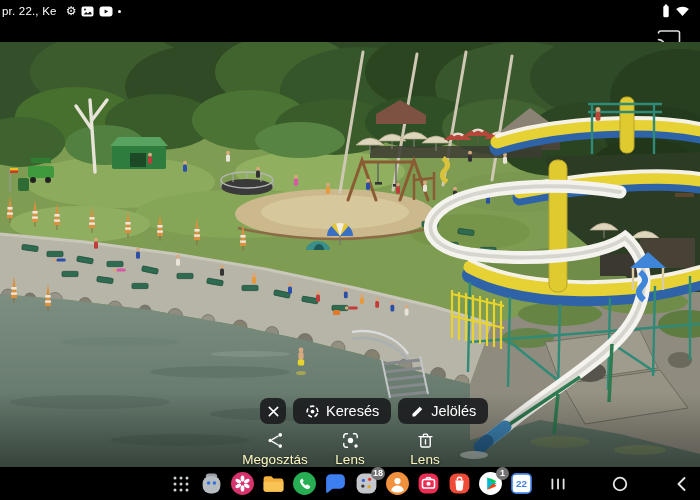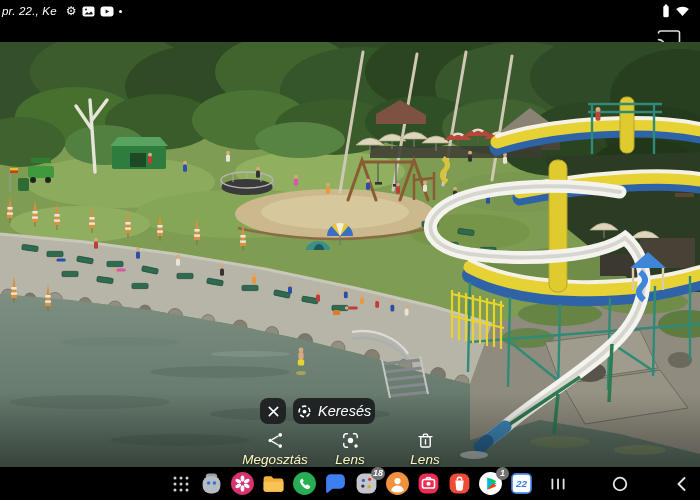--- a/index.html
+++ b/index.html
@@ -1,32 +1,32 @@
 <!DOCTYPE html>
 <html><head>
 <meta charset="utf-8">
 <style>
   html,body{margin:0;padding:0;background:#000;}
   .screen{position:relative;width:700px;height:500px;background:#000;overflow:hidden;
-          font-family:"Liberation Sans",sans-serif;font-style:italic;-webkit-font-smoothing:antialiased;}
+          font-family:"Liberation Sans",sans-serif;-webkit-font-smoothing:antialiased;}
   
   .status-bar{position:absolute;top:0;left:0;right:0;height:22px;display:flex;align-items:center;color:#fff;}
   .sb-date{font-size:11.5px;margin-left:2px;letter-spacing:.2px;}
   .sb-icons{display:flex;align-items:center;gap:5px;margin-left:9px;}
   .sb-right{margin-left:auto;display:flex;align-items:center;gap:4px;margin-right:10px;}
   .gear{font-family:"DejaVu Sans",sans-serif;font-size:12px;line-height:1;}
   .dot3{width:3px;height:3px;border-radius:50%;background:#fff;}
   .cast-btn{position:absolute;top:27px;right:18px;width:26px;height:22px;}
   
   .photo-wrap{position:absolute;top:42px;left:0;width:700px;height:425px;}
   .photo-wrap svg.scene{display:block;width:700px;height:425px;}
   
   .pill-row{position:absolute;top:398px;left:260px;display:flex;gap:7px;align-items:center;}
   .pill{height:26px;border-radius:8px;background:rgba(28,29,32,.92);color:#fff;display:flex;
-        align-items:center;gap:6px;padding:0 4px;font-size:14.5px;cursor:pointer;}
+        align-items:center;gap:6px;padding:0 12px;font-size:14.5px;cursor:pointer;}
   .pill.sq{width:26px;padding:0;justify-content:center;}
   
   .action-bar{position:absolute;top:431px;left:0;width:700px;display:flex;justify-content:center;}
   .action-item{width:75px;display:flex;flex-direction:column;align-items:center;gap:2px;color:#fef9c3;cursor:pointer;
                text-shadow:0 1px 3px rgba(0,0,0,.8);}
   .action-item .lbl{font-size:13.5px;}
   
   .taskbar{position:absolute;bottom:0;left:0;right:0;height:33px;background:#000;display:flex;align-items:center;}
   .grid-btn{margin-left:172px;width:18px;height:18px;}
   .apps-row{display:flex;align-items:center;gap:6px;margin-left:9px;}
@@ -436,20 +436,26 @@
         <path d="M2.5 2.5l9 9M11.5 2.5l-9 9" stroke="#fff" stroke-width="1.7" stroke-linecap="round"></path>
       </svg>
     </div>
     <div class="pill">
       <svg width="15" height="15" viewBox="0 0 16 16">
         <circle cx="8" cy="8" r="5.7" fill="none" stroke="#fff" stroke-width="1.7" stroke-dasharray="4.6 2.6" transform="rotate(20 8 8)"></circle>
         <circle cx="8" cy="8" r="2" fill="#fff"></circle>
       </svg>
       <span>Keresés</span>
     </div>
+    <div class="pill">
+      <svg width="15" height="15" viewBox="0 0 16 16">
+        <path d="M2.6 13.4v-2.7l7.8-7.8 2.7 2.7-7.8 7.8H2.6z" fill="#fff"></path>
+      </svg>
+      <span>Jelölés</span>
+    </div>
   </div>
 
   <div class="action-bar">
     <div class="action-item">
       <svg width="19" height="19" viewBox="0 0 22 22">
         <g fill="#fff">
             <circle cx="16.5" cy="4.5" r="2.1"></circle>
             <circle cx="5" cy="11" r="2.1"></circle>
             <circle cx="16.5" cy="17.5" r="2.1"></circle>
           </g>

